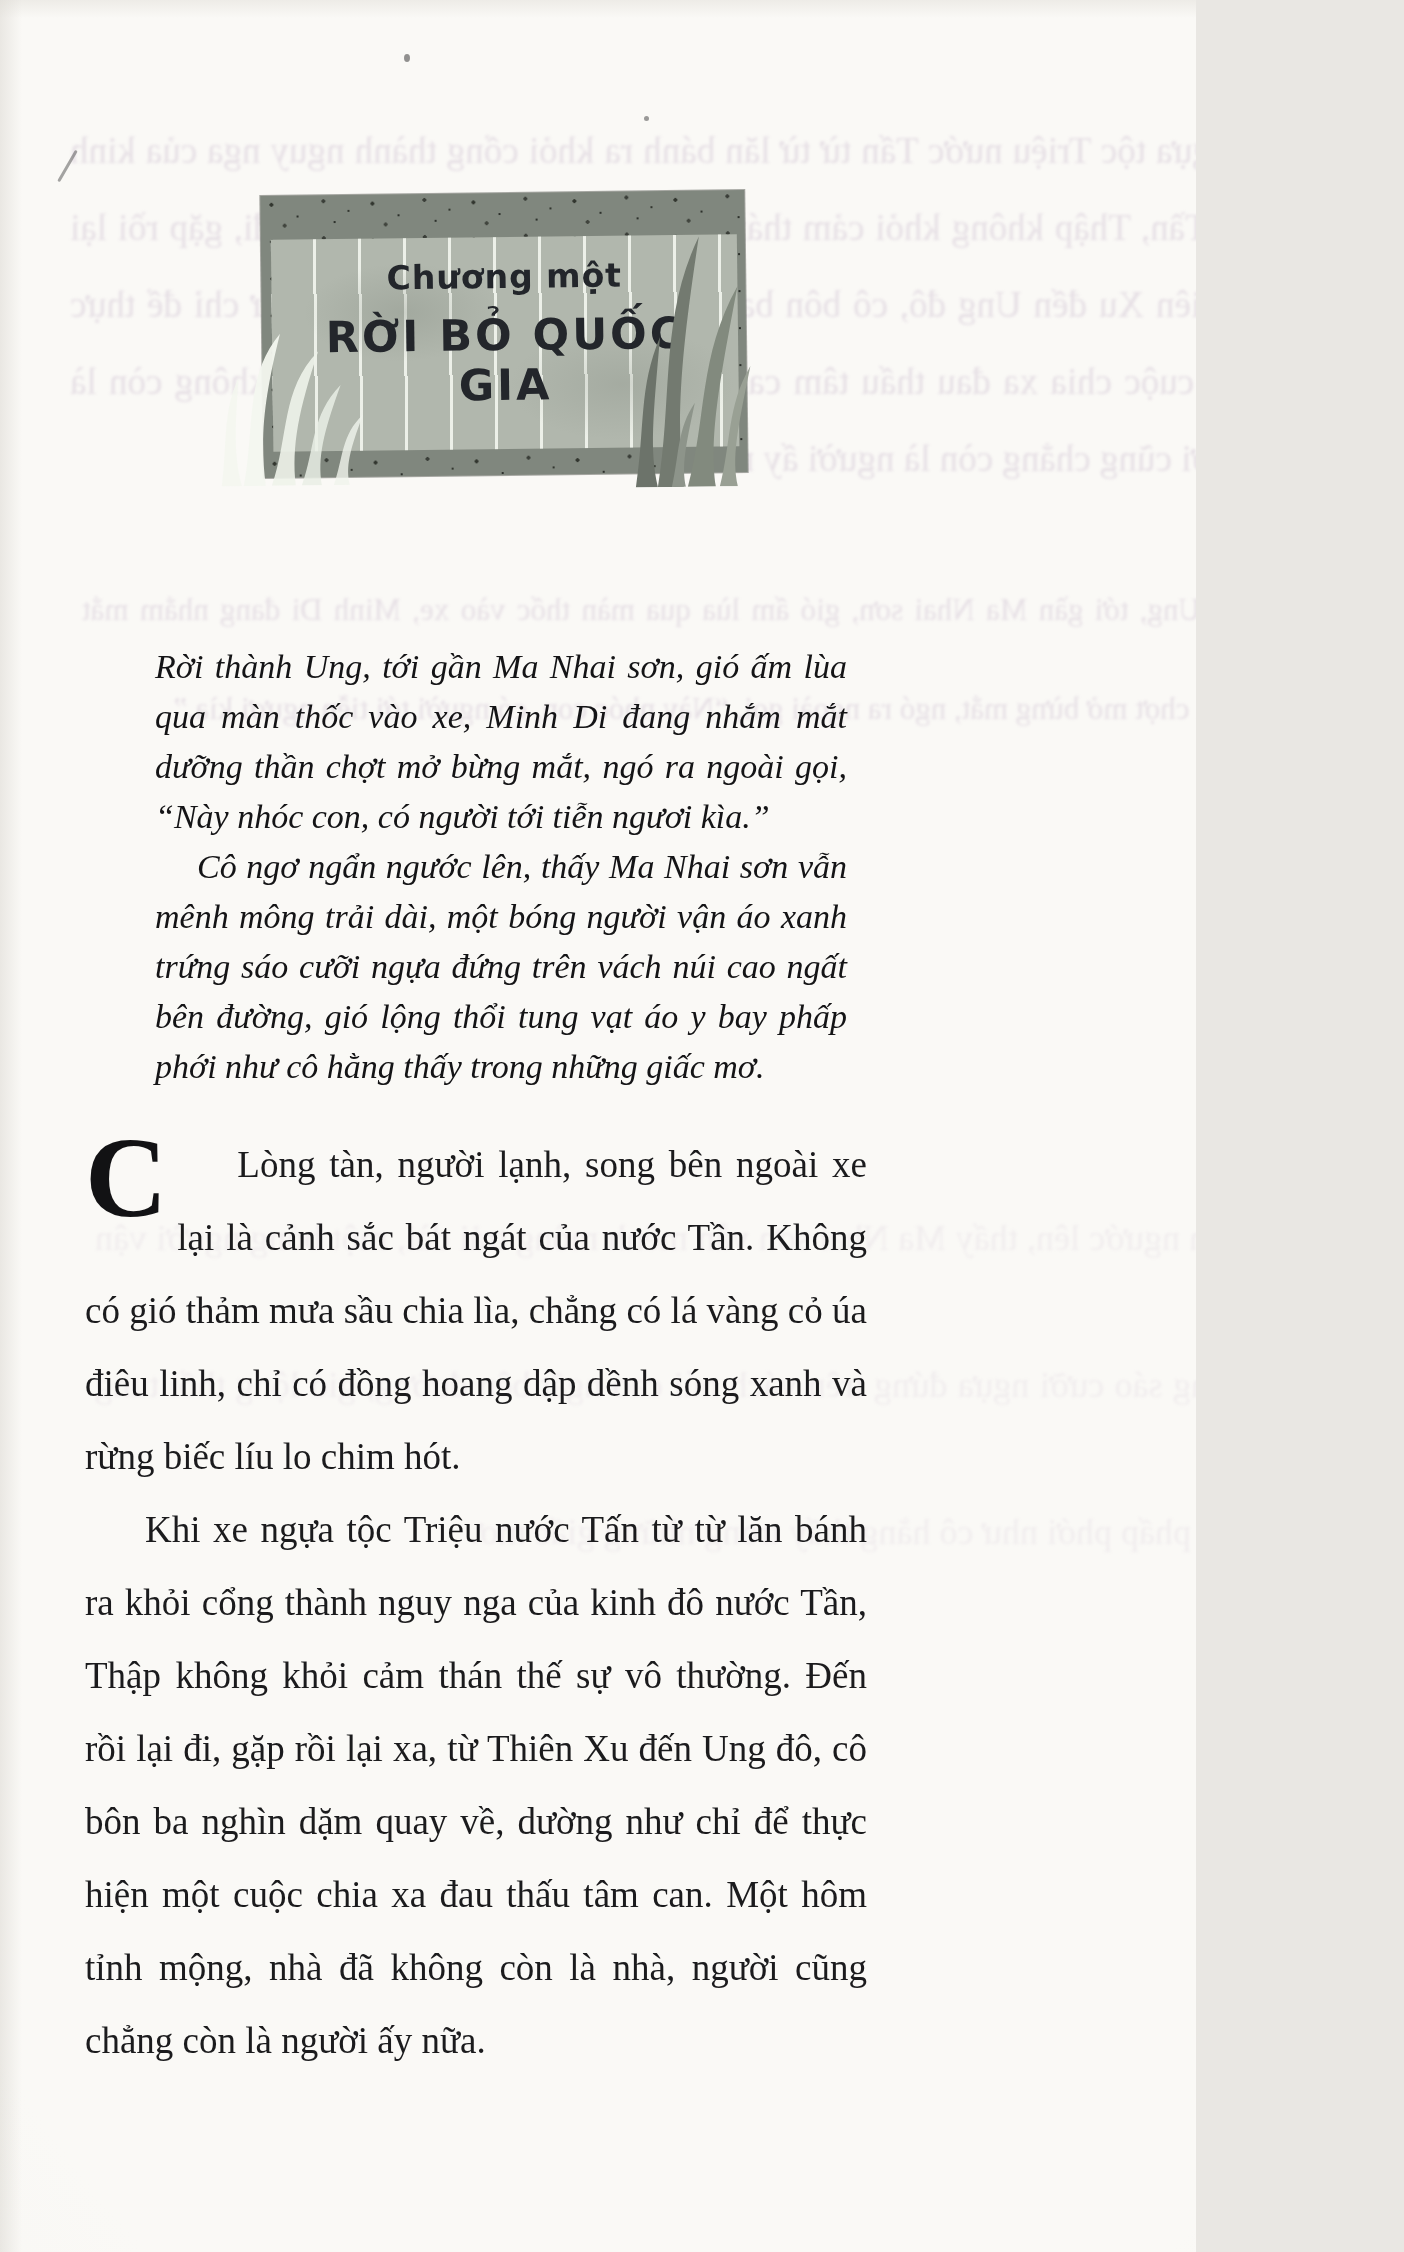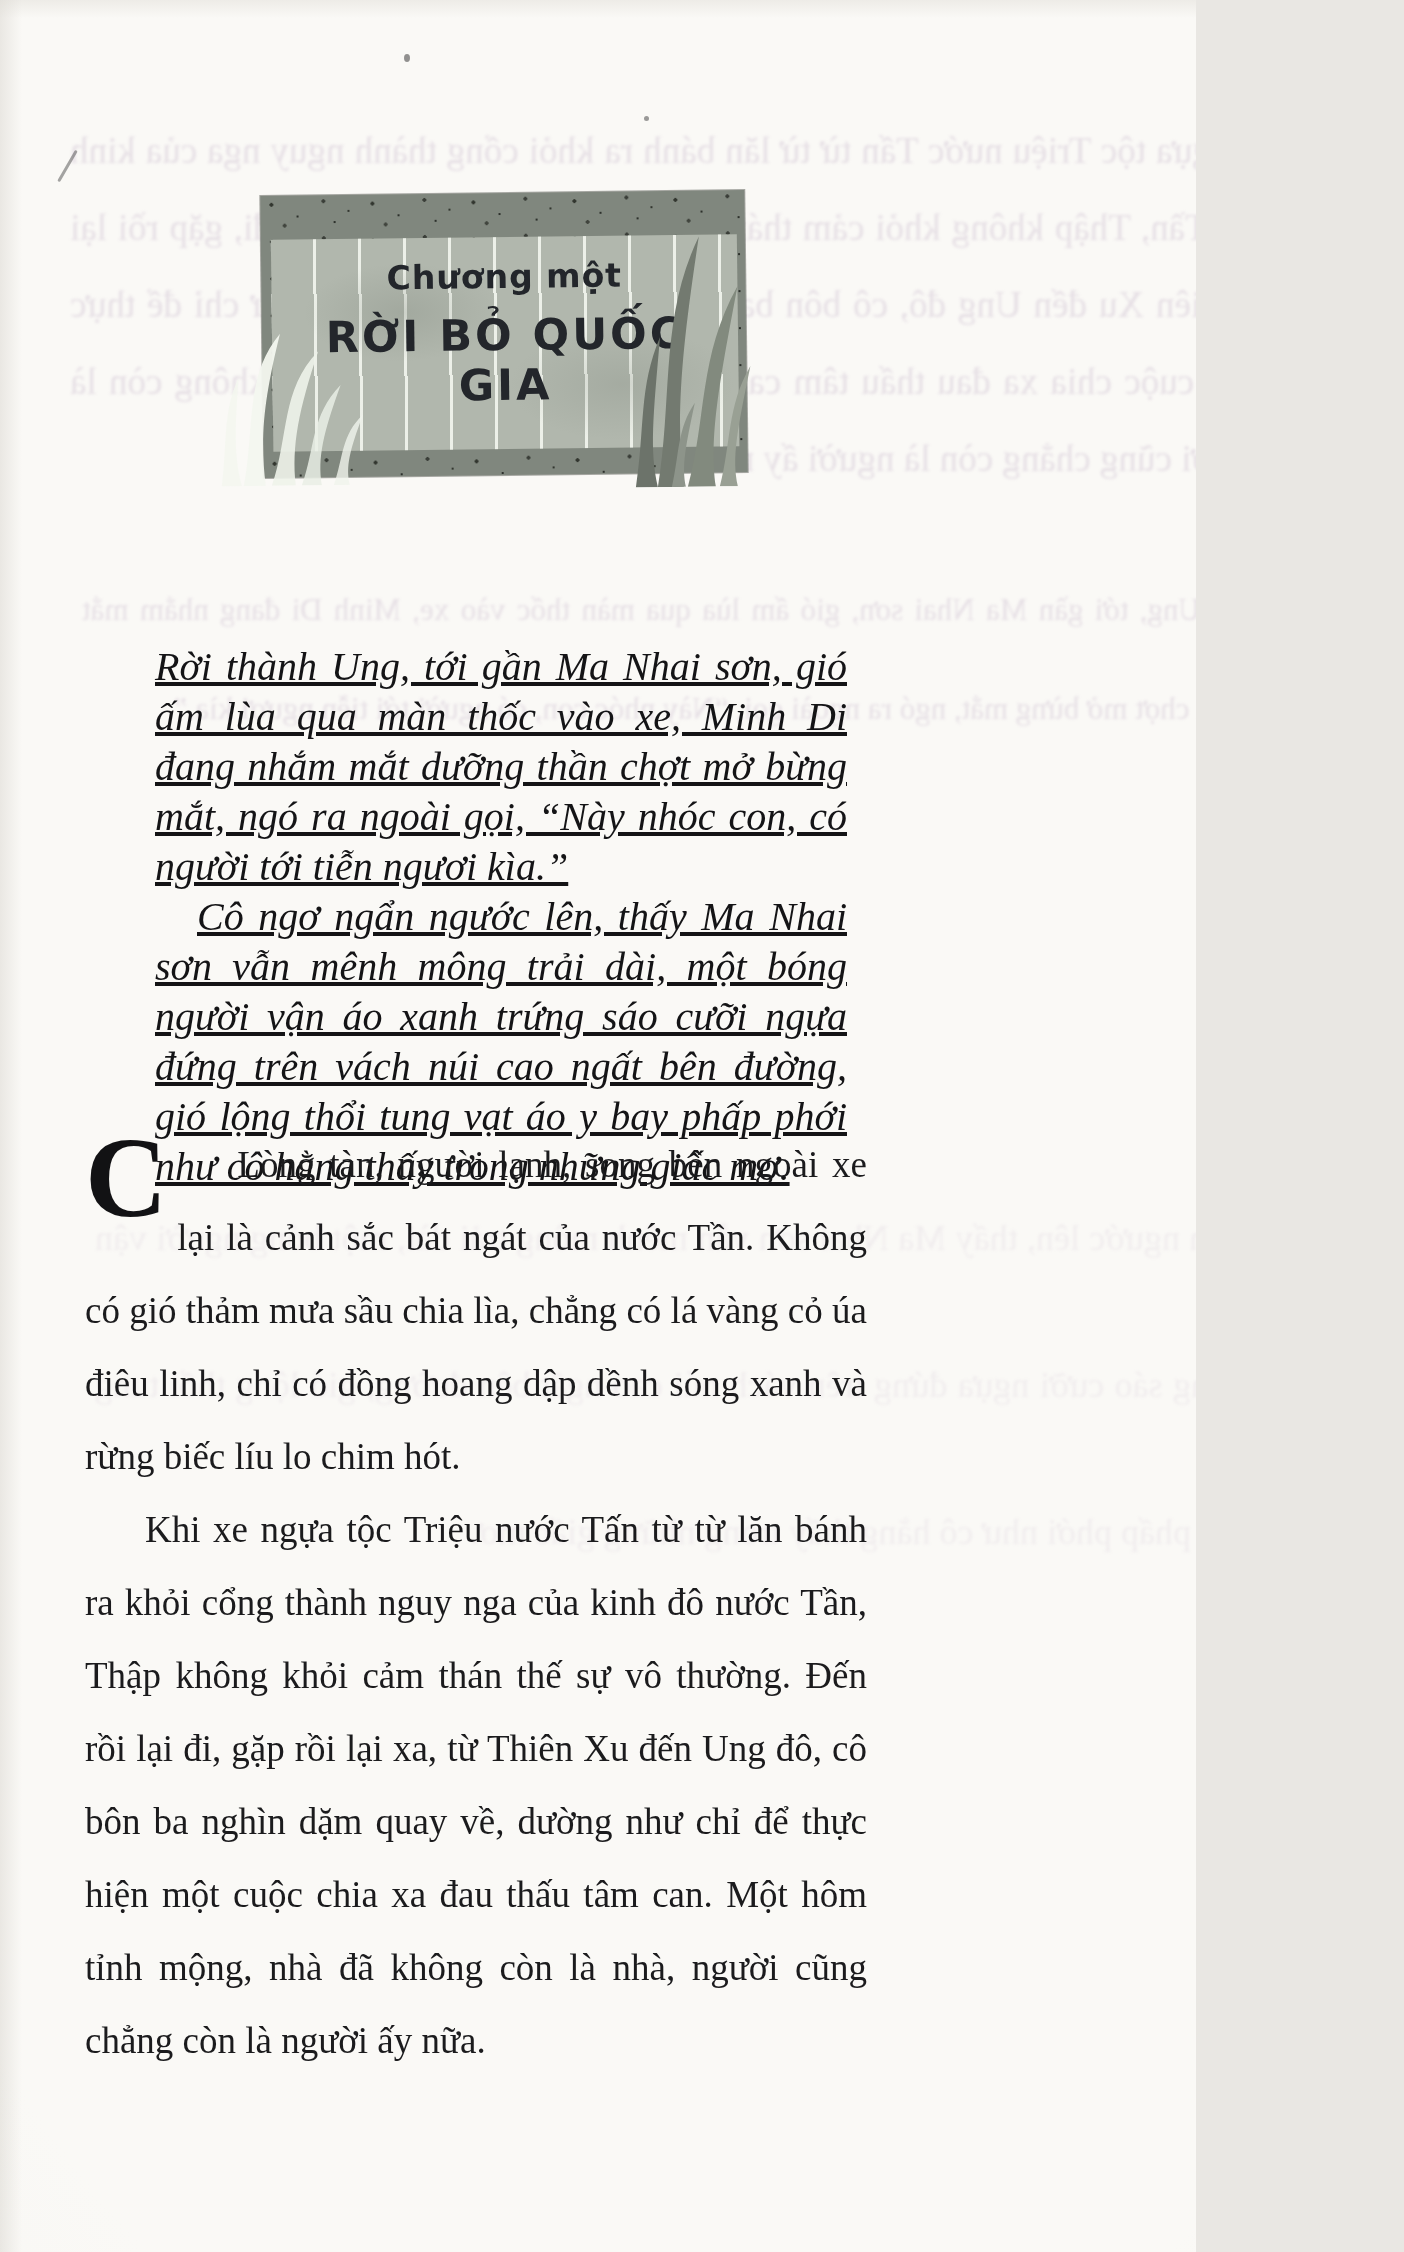--- a/index.html
+++ b/index.html
@@ -56,22 +56,22 @@
   }
   .chapter-label{font-size:33px;font-weight:700;letter-spacing:1px;}
   .chapter-title{font-size:43px;font-weight:700;letter-spacing:3px;margin-top:14px;}
   .grass{position:absolute;pointer-events:none;}
   .grass-left{left:-48px;bottom:-8px;}
   .grass-right{right:-10px;bottom:-14px;}
 
   
   .quote{
     position:absolute;left:155px;top:642px;width:692px;
-    font-style:italic;font-size:40px;line-height:50px;
-    color:#141416;text-align:justify;text-decoration:underline;
+    font-style:italic;font-size:34px;line-height:50px;
+    color:#141416;text-align:justify;
   }
   .quote p{margin:0;}
   .quote p.indent{text-indent:42px;}
 
   
   .bodytext{
     position:absolute;left:85px;top:1128px;width:782px;
     font-size:37px;line-height:73px;color:#1b1b1d;text-align:justify;
   }
   .bodytext p{margin:0;}

